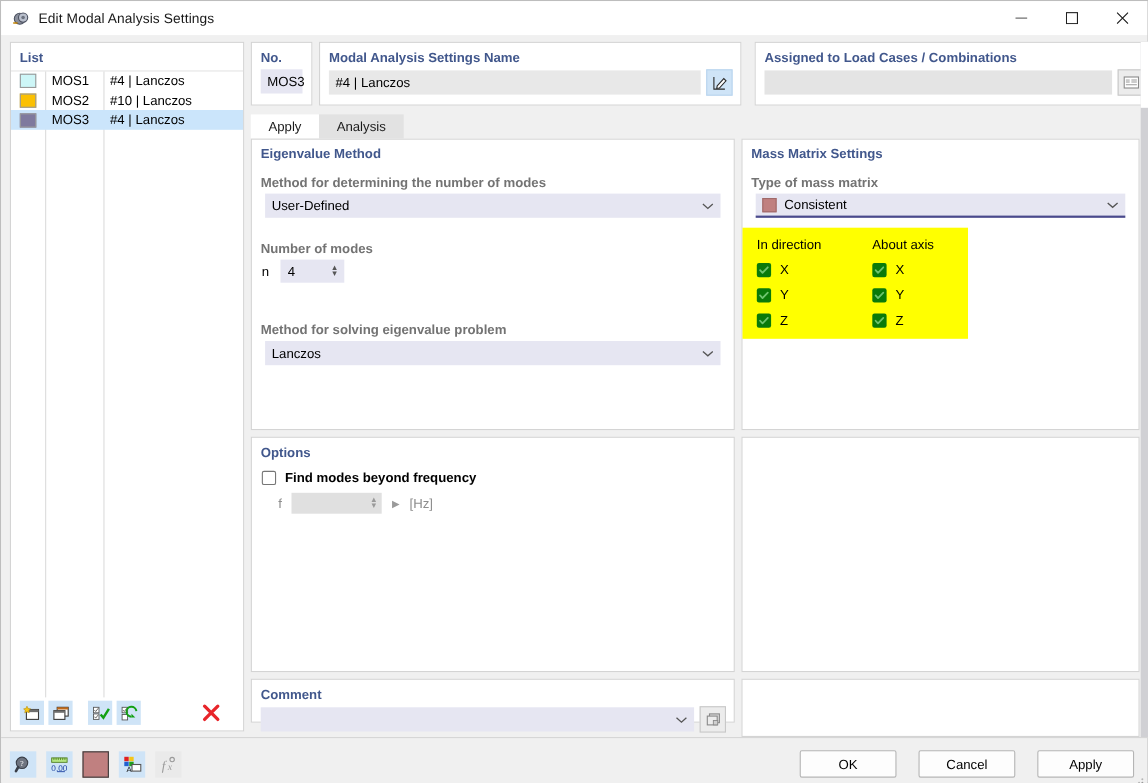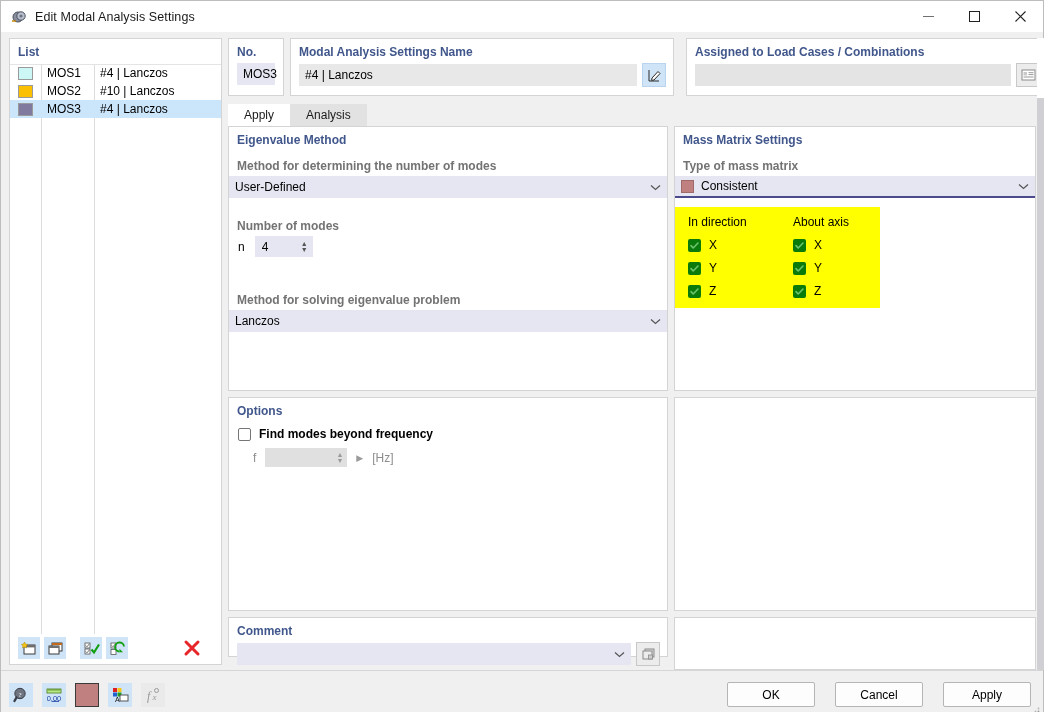--- a/index.html
+++ b/index.html
@@ -144,21 +144,21 @@
   .col-left { width: 440px; }
   .col-right { width: 362px; }
 
   .section { background: #ffffff; border: 1px solid #d4d4d4; position: relative; }
   .section-title {
     color: #41578c; font-weight: bold; font-size: 12px;
     padding: 6px 0 0 8px;
   }
   .field-label { font-size: 12px; font-weight: bold; color: #737373; padding: 0 0 3px 8px; }
   .combo {
-    margin: 0 0; height: 22px; background: #e6e6f2;
+    margin: 0 12px; height: 22px; background: #e6e6f2;
     display: flex; align-items: center; padding: 0 6px;
     font-size: 12px; position: relative;
   }
   .combo.focused { border-bottom: 2px solid #4a4a8c; }
   .combo .chev { margin-left: auto; color: #555; }
   .combo .cswatch {
     width: 13px; height: 13px; background: #c08080; margin-right: 7px;
     border: 1px solid #a06a6a;
   }
   .spin-row { display: flex; align-items: center; padding-left: 9px; gap: 10px; }

